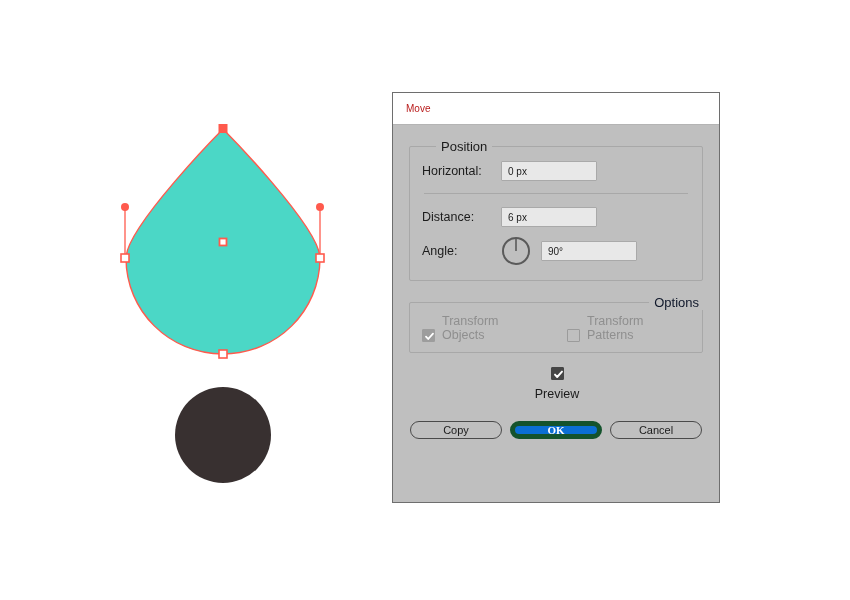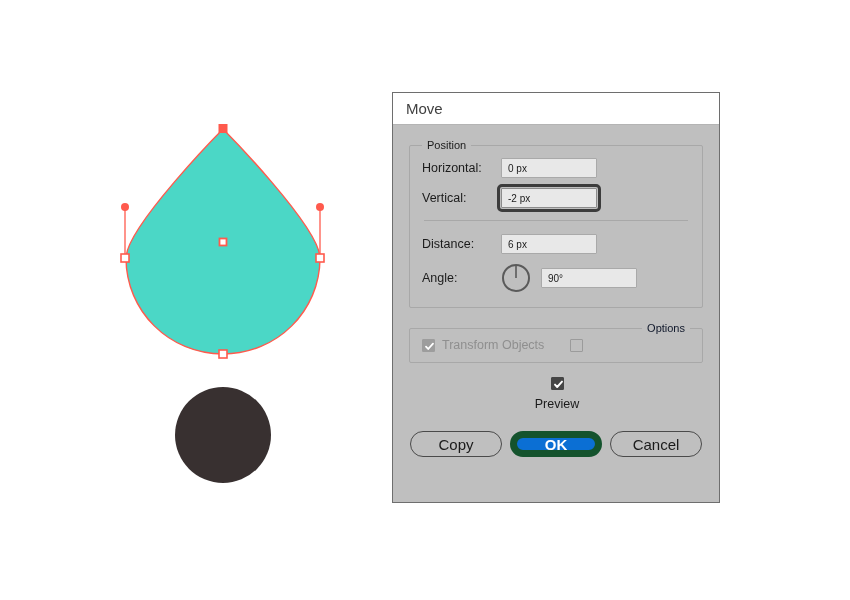--- a/index.html
+++ b/index.html
@@ -42,41 +42,41 @@
   #dialog-titlebar {
     height: 32px;
     background: #ffffff;
     border-bottom: 1px solid #b4b4b4;
     display: flex;
     align-items: center;
     padding-left: 13px;
     box-sizing: border-box;
   }
   #dialog-title {
-    font-size: 15px;
-    color: #404040;
+    font-size: 10px;
+    color: #b91c1c;
   }
   #dialog-body {
     padding: 14px 16px 0 16px;
     box-sizing: border-box;
   }
 
   
   .groupbox {
     border: 1px solid #a8a8a8;
     border-radius: 2px;
     margin: 0 0 14px 0;
     padding: 4px 12px 12px 12px;
     position: relative;
   }
   .groupbox > legend {
     padding: 0 5px;
-    font-size: 11px;
+    font-size: 13px;
     color: #1a1a1a;
-    margin-left: 0;
+    margin-left: 14px;
   }
   #options-group {
     padding-bottom: 10px;
   }
   #options-group > legend { color: #0f172a; text-align: right; }
 
   
   .field-row {
     display: flex;
     align-items: center;
@@ -159,39 +159,40 @@
   }
 
   
   #dialog-buttons {
     display: flex;
     justify-content: space-between;
     margin: 20px 1px 0 1px;
   }
   .btn {
     width: 92px;
-    height: 26px;
+    height: 18px;
     border-radius: 13px;
-    font-size: 15px;
+    font-size: 11px;
     display: flex;
     align-items: center;
     justify-content: center;
     box-sizing: border-box;
     cursor: default;
   }
   .btn-secondary {
     background: #bfbfbf;
     border: 1px solid #4a4a4a;
     color: #1b1b1b;
   }
   .btn-primary {
     background: #0b6fd4;
-    border: 7px solid #14532d;
+    border: 5px solid #14532d;
     color: #ffffff;
     font-weight: bold;
+    font-family: Liberation Serif, serif;
   }
 </style>
 </head>
 <body>
 
 <div id="canvas">
   <svg id="artboard-svg" width="850" height="600" viewBox="0 0 850 600">
 
     <circle cx="223" cy="435" r="48" fill="#383030"></circle>
 
@@ -226,24 +227,20 @@
   <div id="dialog-body">
 
     <fieldset class="groupbox" id="position-group">
       <legend>Position</legend>
 
       <div class="field-row">
         <div class="field-label">Horizontal:</div>
         <div class="field-input">0 px</div>
       </div>
 
-      <div class="field-row">
-        <div class="field-label">Vertical:</div>
-        <div class="field-input focused">-2 px</div>
-      </div>
 
       <div id="position-separator"></div>
 
       <div class="field-row">
         <div class="field-label">Distance:</div>
         <div class="field-input">6 px</div>
       </div>
 
       <div class="field-row" id="angle-row">
         <div class="field-label">Angle:</div>
@@ -264,20 +261,21 @@
           <span class="cb-box checked-disabled">
             <svg width="11" height="11" viewBox="0 0 11 11">
               <path d="M2 5.6 L4.2 8 L9 2.6" fill="none" stroke="#ffffff" stroke-width="1.8" stroke-linecap="round" stroke-linejoin="round"></path>
             </svg>
           </span>
           <span class="cb-label disabled">Transform Objects</span>
         </div>
 
         <div class="cb-item">
           <span class="cb-box unchecked-disabled"></span>
+          <span class="cb-label disabled">Transform Patterns</span>
         </div>
 
       </div>
     </fieldset>
 
     <div class="checkbox-row" id="preview-row">
       <span class="cb-box checked-enabled">
         <svg width="11" height="11" viewBox="0 0 11 11">
           <path d="M2 5.6 L4.2 8 L9 2.6" fill="none" stroke="#ffffff" stroke-width="1.9" stroke-linecap="round" stroke-linejoin="round"></path>
         </svg>

